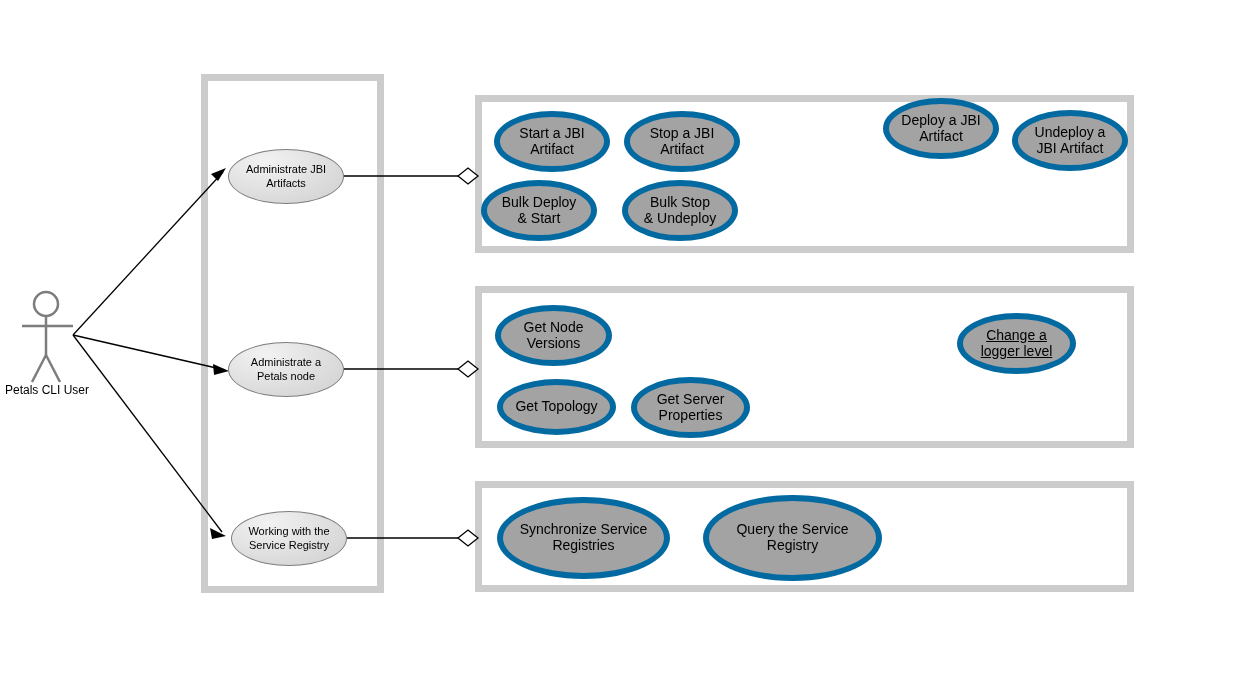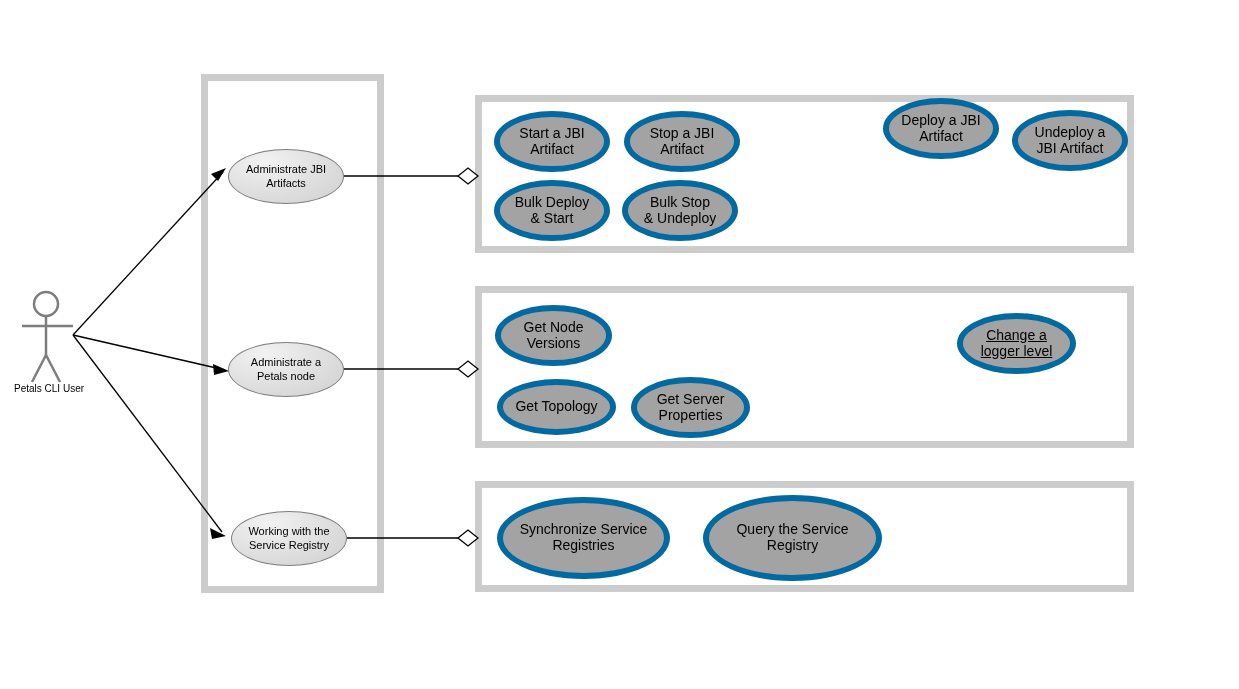--- a/index.html
+++ b/index.html
@@ -51,25 +51,24 @@
     font-size: 11px;
     line-height: 1.2;
     background: radial-gradient(ellipse at 32% 22%, #f2f2f2 0%, #e3e3e3 42%, #cfcfcf 100%);
   }
   .uc-label {
     display: block;
     white-space: pre-line;
   }
   .actor-name {
     position: absolute;
-    font-size: 10px;
+    font-size: 12px;
     color: #000000;
     white-space: nowrap;
     z-index: 4;
-    margin-left: 9px;
   }
 </style>
 </head>
 <body>
 
 <div id="diagram">
 
   <div class="frame" style="left:201px; top:74px; width:183px; height:519px;"></div>
   <div class="frame" style="left:475px; top:95px; width:659px; height:158px;"></div>
   <div class="frame" style="left:475px; top:286px; width:659px; height:162px;"></div>
@@ -132,21 +131,21 @@
 Artifact</span>
   </div>
   <div class="uc" style="left:883px; top:98px; width:116px; height:61px;">
     <span class="uc-label">Deploy a JBI
 Artifact</span>
   </div>
   <div class="uc" style="left:1012px; top:110px; width:116px; height:61px;">
     <span class="uc-label">Undeploy a
 JBI Artifact</span>
   </div>
-  <div class="uc" style="left:494px; top:180px; width:116px; height:61px;">
+  <div class="uc" style="left:481px; top:180px; width:116px; height:61px;">
     <span class="uc-label">Bulk Deploy
 &amp; Start</span>
   </div>
   <div class="uc" style="left:622px; top:180px; width:116px; height:61px;">
     <span class="uc-label">Bulk Stop
 &amp; Undeploy</span>
   </div>
 
   <div class="uc" style="left:495px; top:305px; width:117px; height:61px;">
     <span class="uc-label">Get Node

